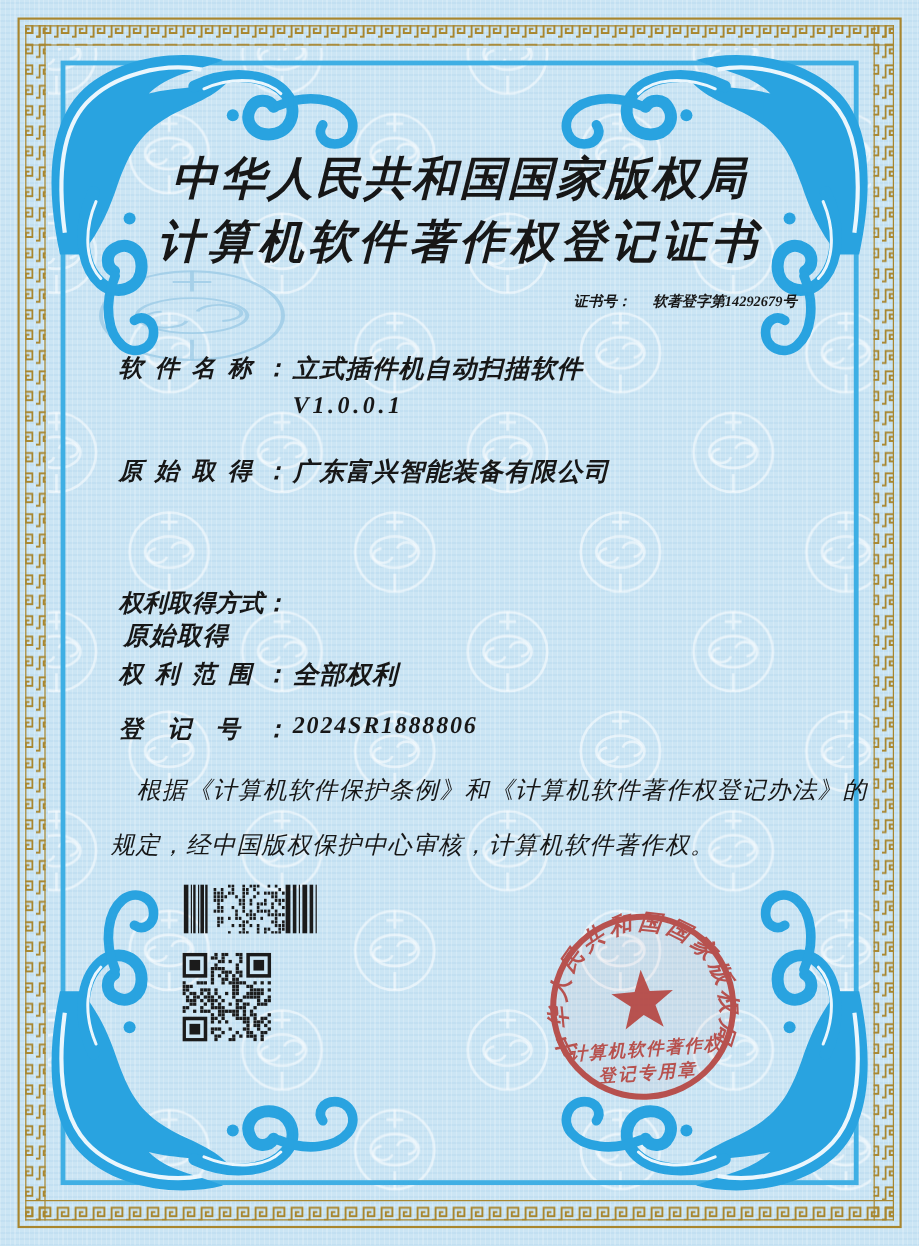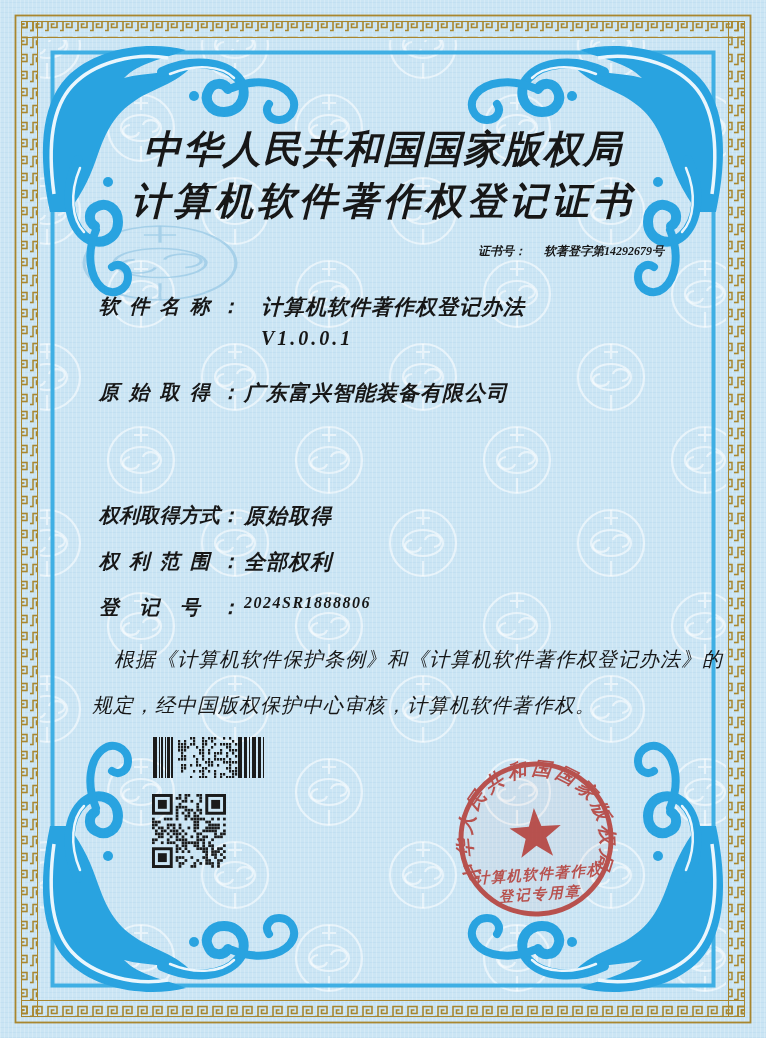--- a/index.html
+++ b/index.html
@@ -23,26 +23,26 @@
   #title2{top:176px;letter-spacing:4px;}
   .certno{top:243px;left:478px;font-size:12px;font-weight:700;}
   .certno .gap{display:inline-block;width:18px;}
   .row{position:absolute;left:99px;display:flex;}
   .row .label{
     display:inline-block;width:141px;font-size:20px;font-weight:700;
     text-align:justify;text-align-last:justify;flex:none;
   }
   .row .value{margin-left:4px;font-size:21px;font-weight:700;letter-spacing:1px;}
   .version{font-size:20px;font-weight:700;letter-spacing:3px;margin-top:6px;}
-  #row-name{top:293px;gap:17px;}
+  #row-name{top:293px;}
   #row-owner{top:379px;}
-  #row-acq{top:502px;}
+  #row-acq{top:489px;flex-direction:column;}
   #row-scope{top:548px;}
   #row-reg{top:594px;}
-  #row-reg .value{font-size:16px;letter-spacing:1.5px;}
+  #row-reg .value{font-size:20px;letter-spacing:1.5px;}
   .statement{
     position:absolute;left:92px;top:636px;width:620px;
     font-size:20px;line-height:46px;color:#171717;letter-spacing:1px;white-space:nowrap;
   }
   .statement .l1{text-indent:22px;}
   #barcode{position:absolute;left:153px;top:737px;}
   #qrcode{position:absolute;left:152px;top:794px;}
   #seal{position:absolute;left:436px;top:739px;}
   .date{left:470px;top:910px;font-size:20px;font-weight:700;}
 </style>
@@ -133,21 +133,21 @@
   <div id="title1" class="txt title">中华人民共和国国家版权局</div>
   <div id="title2" class="txt title">计算机软件著作权登记证书</div>
 
   <div class="txt certno">
     <span>证书号：</span><span class="gap"></span><span>软著登字第14292679号</span>
   </div>
 
   <div id="row-name" class="txt row">
     <span class="label">软件名称：</span>
     <span class="value">
-      <div>计算机软件著作权登记办法</div>
+      <div>立式插件机自动扫描软件</div>
       <div class="version">V1.0.0.1</div>
     </span>
   </div>
   <div id="row-owner" class="txt row">
     <span class="label">原始取得：</span>
     <span class="value">广东富兴智能装备有限公司</span>
   </div>
   <div id="row-acq" class="txt row">
     <span class="label">权利取得方式：</span>
     <span class="value">原始取得</span>

